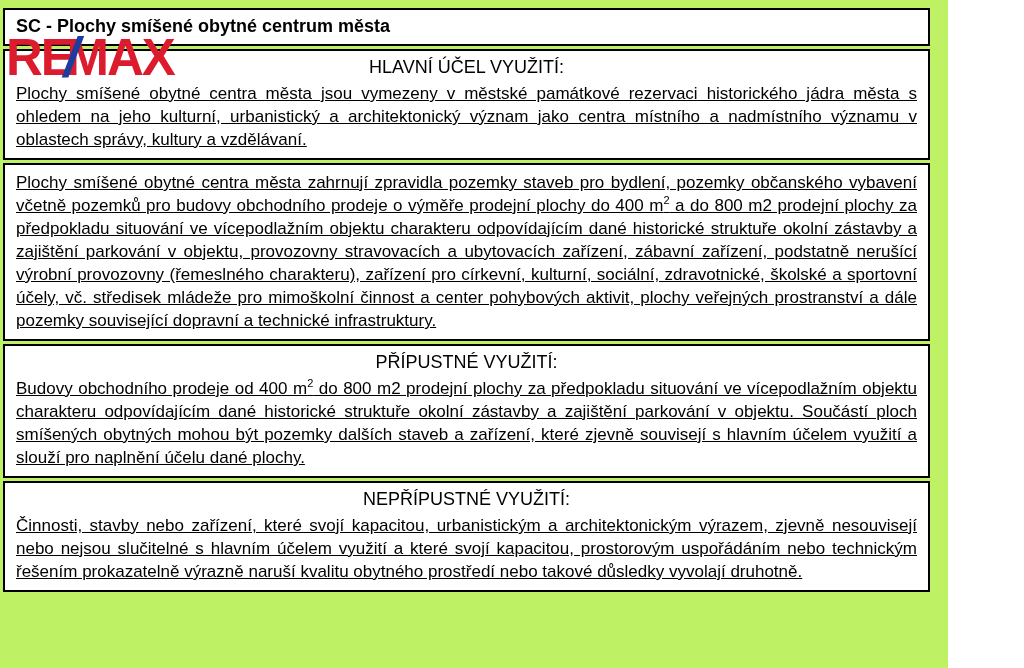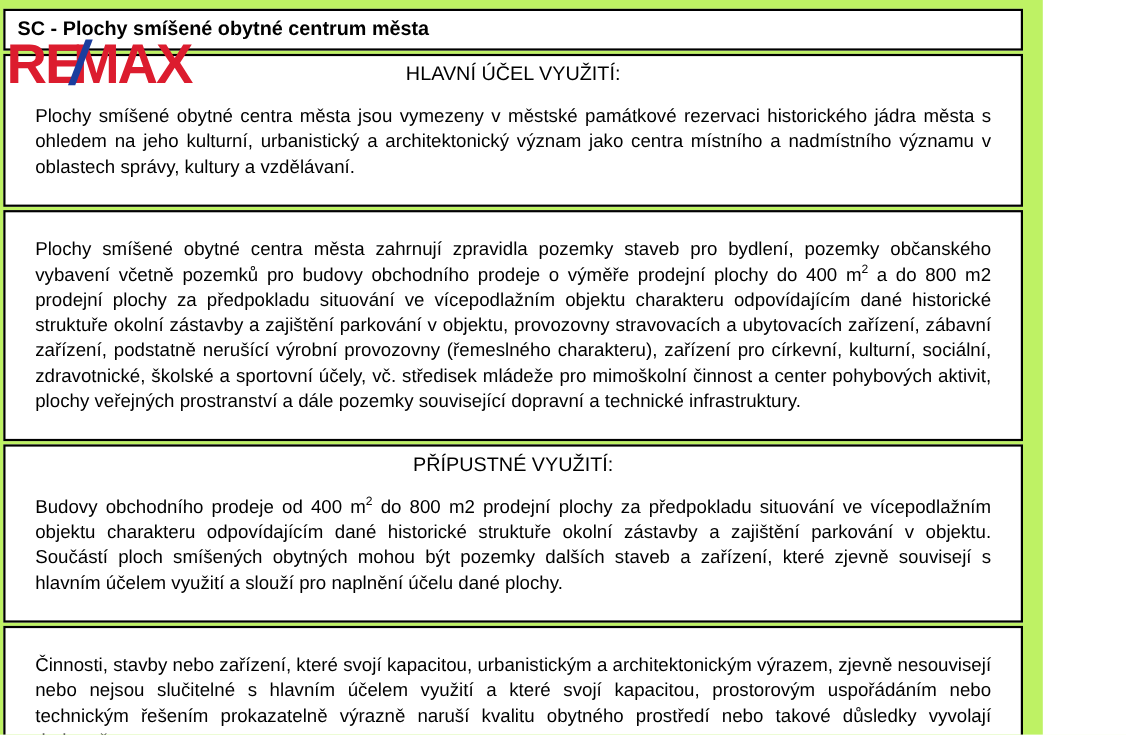--- a/index.html
+++ b/index.html
@@ -31,24 +31,25 @@
     font-weight: bold;
   }
   .sec-heading {
     font-size: 18px;
     line-height: 21px;
     font-weight: normal;
     margin: 0 0 4px 0;
     text-align: center;
   }
   .sec-para {
-    margin: 16px;
+    margin: 0;
     font-size: 17px;
     line-height: 23px;
     text-align: justify;
+    text-decoration: underline;
   }
   .sec-para sup {
     font-size: 11px;
     line-height: 0;
   }
   
   .watermark {
     position: absolute;
     left: 6px;
     top: 30px;
@@ -85,20 +86,21 @@
   <div class="box">
     <p class="sec-para"><span>Plochy smíšené obytné centra města zahrnují zpravidla pozemky staveb pro bydlení, pozemky občanského vybavení včetně pozemků pro budovy obchodního prodeje o výměře prodejní plochy do 400 m</span><sup>2</sup><span> a do 800 m2 prodejní plochy za předpokladu situování ve vícepodlažním objektu charakteru odpovídajícím dané historické struktuře okolní zástavby a zajištění parkování v objektu, provozovny stravovacích a ubytovacích zařízení,  zábavní zařízení,  podstatně nerušící výrobní provozovny (řemeslného charakteru), zařízení pro církevní, kulturní, sociální, zdravotnické, školské a sportovní účely, vč. středisek mládeže pro mimoškolní činnost a center pohybových aktivit, plochy veřejných prostranství a dále pozemky související dopravní a technické infrastruktury.</span></p>
   </div>
 
   <div class="box">
     <h2 class="sec-heading">PŘÍPUSTNÉ VYUŽITÍ:</h2>
     <p class="sec-para"><span>Budovy obchodního prodeje od 400 m</span><sup>2</sup><span> do 800 m2 prodejní plochy za předpokladu situování ve vícepodlažním objektu charakteru odpovídajícím dané historické struktuře okolní zástavby a zajištění parkování v objektu. Součástí ploch smíšených obytných mohou být pozemky dalších staveb a zařízení, které zjevně souvisejí s hlavním účelem využití a slouží pro naplnění účelu dané plochy.</span></p>
   </div>
 
   <div class="box">
+    <h2 class="sec-heading">NEPŘÍPUSTNÉ VYUŽITÍ:</h2>
     <p class="sec-para"><span>Činnosti, stavby nebo zařízení, které svojí kapacitou, urbanistickým a architektonickým výrazem, zjevně nesouvisejí nebo nejsou slučitelné s hlavním účelem využití a které svojí kapacitou, prostorovým uspořádáním nebo technickým řešením prokazatelně výrazně naruší kvalitu obytného prostředí nebo takové důsledky vyvolají druhotně.</span></p>
   </div>
 
   <div class="watermark">
     <span class="wm-re" style="color: rgb(220, 28, 46);">RE</span><span class="wm-slash" style="color: rgb(27, 61, 158);">/</span><span class="wm-max" style="color: rgb(220, 28, 46);">MAX</span>
   </div>
 
 </div>
 
 </body></html>

